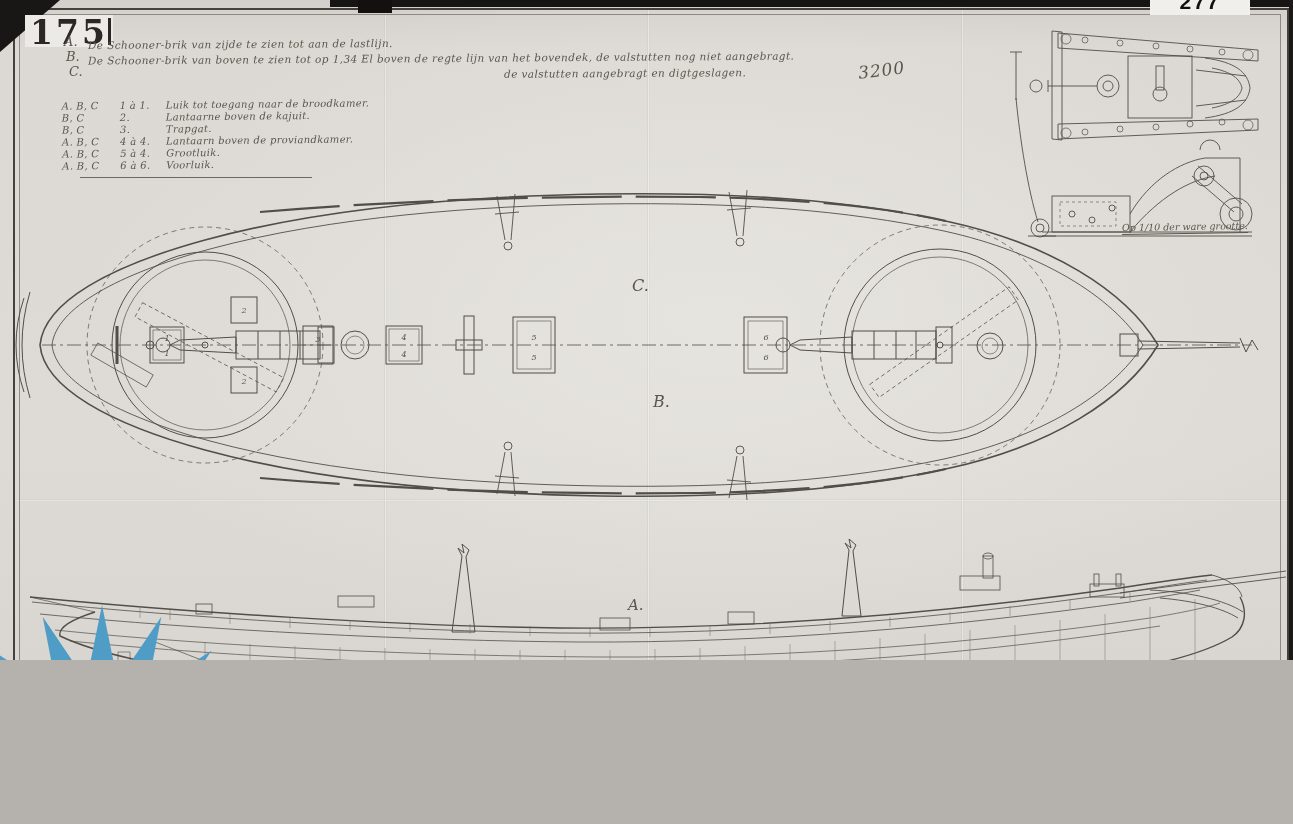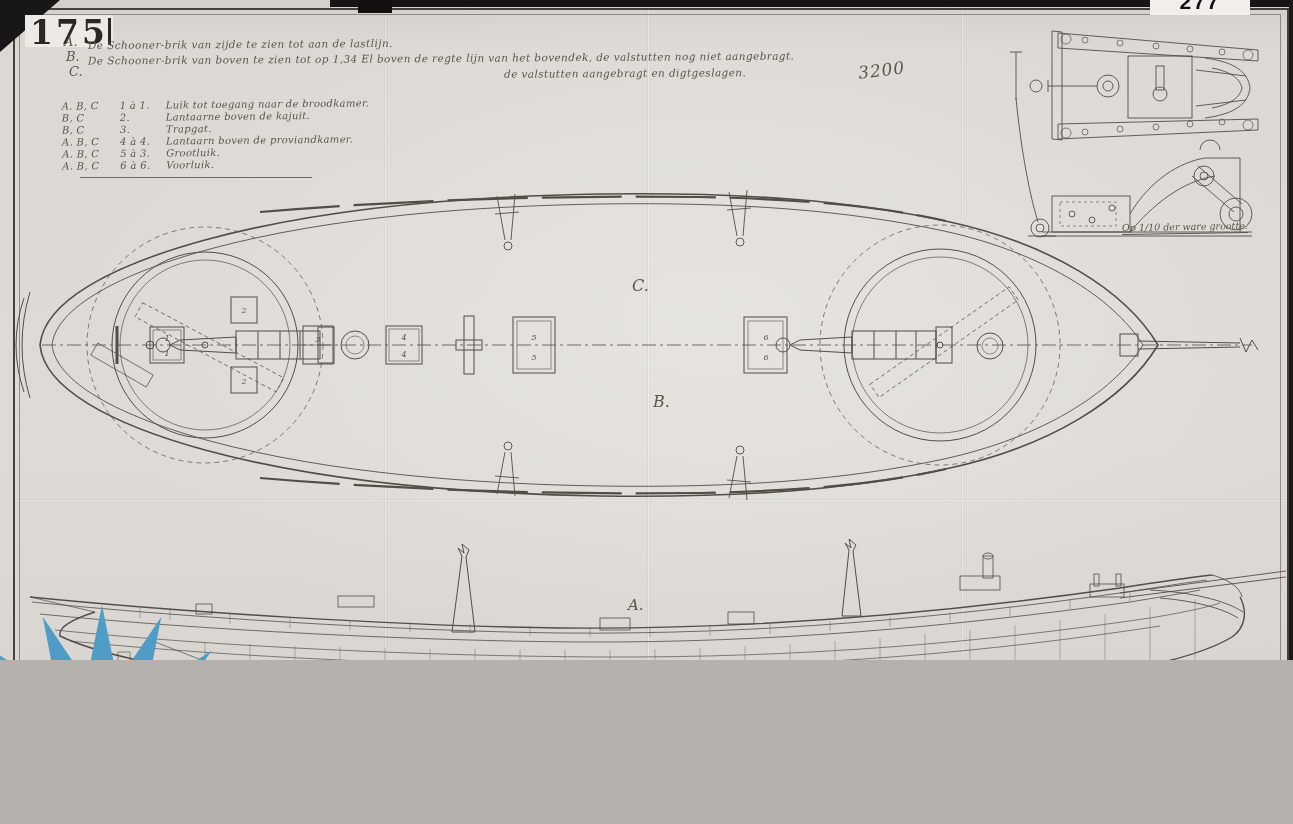--- a/index.html
+++ b/index.html
@@ -96,21 +96,21 @@
     <span class="c">B, C</span>
       <span class="c">2.</span>
       <span class="c">Lantaarne boven de kajuit.</span>
     <span class="c">B, C</span>
       <span class="c">3.</span>
       <span class="c">Trapgat.</span>
     <span class="c">A. B, C</span>
       <span class="c">4 à 4.</span>
       <span class="c">Lantaarn boven de proviandkamer.</span>
     <span class="c">A. B, C</span>
-      <span class="c">5 à 3.</span>
+      <span class="c">5 à 4.</span>
       <span class="c">Grootluik.</span>
     <span class="c">A. B, C</span>
       <span class="c">6 à 6.</span>
       <span class="c">Voorluik.</span>
   </div>
   <div class="legend-rule"></div>
 
   <div class="ref-num script">3200</div>
 
   <svg class="draw" width="1293" height="824" viewBox="0 0 1293 824">

